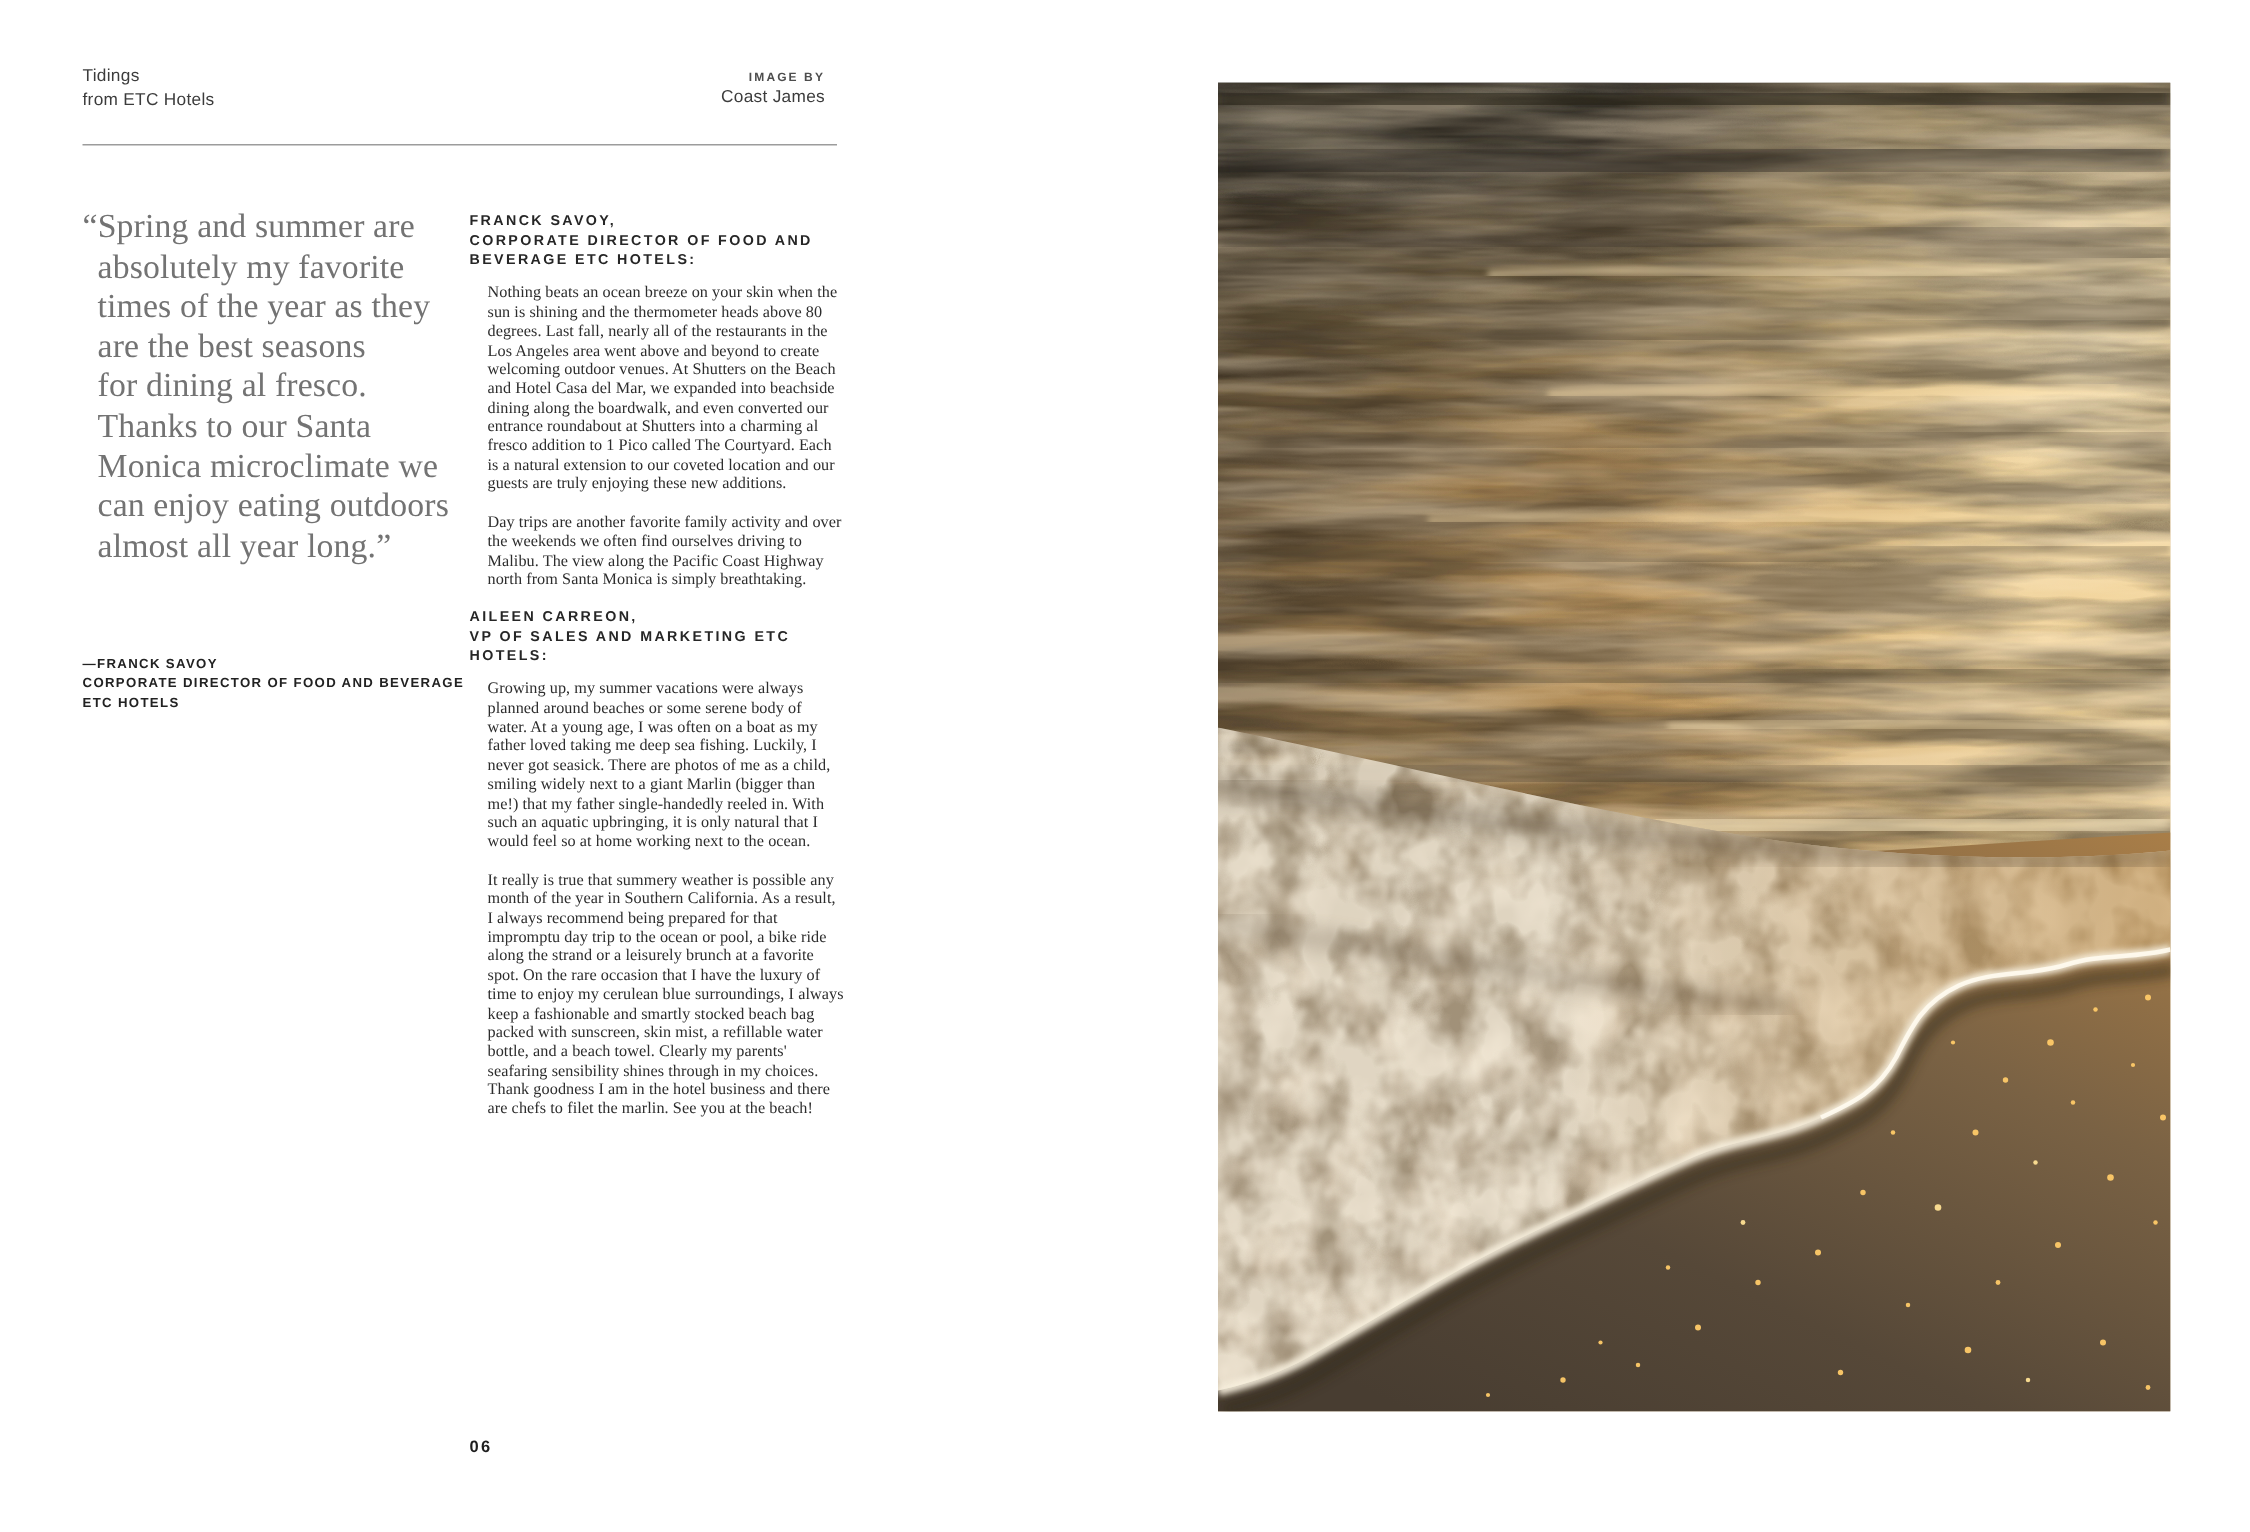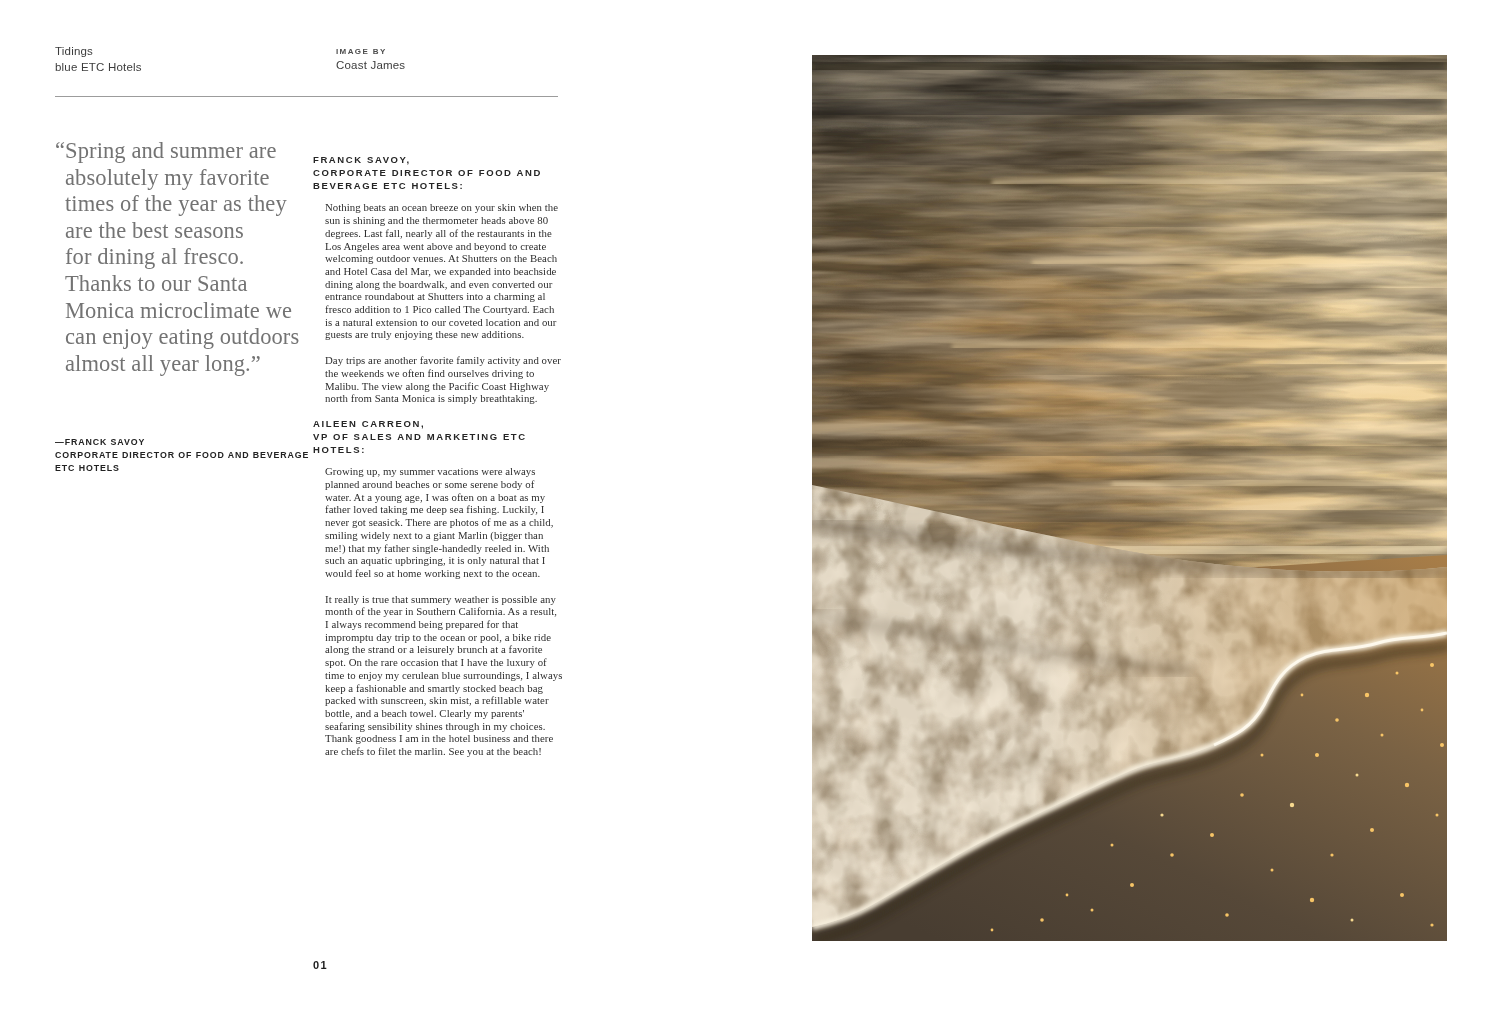--- a/index.html
+++ b/index.html
@@ -5,59 +5,59 @@
   html,body{margin:0;padding:0;}
   body{
     width:1500px;height:1021px;position:relative;background:#ffffff;overflow:hidden;
     font-family:"Liberation Sans",sans-serif;color:#2d2d2d;
   }
   .abs{position:absolute;}
   .lines{white-space:pre-line;margin-top:47px;}
 
   
   .masthead{left:55px;top:44px;font-size:11.5px;line-height:15.5px;color:#3c3c3c;letter-spacing:.2px;}
-  .credit{left:336px;top:47px;width:200px;text-align:left;}
+  .credit{left:350px;top:47px;width:200px;text-align:right;}
   .credit-label{font-size:8px;font-weight:bold;letter-spacing:1.4px;color:#4d4d4d;}
   .credit-name{font-size:11.5px;color:#3c3c3c;margin-top:3px;letter-spacing:.2px;}
   .rule{left:55px;top:96px;width:503px;height:1px;background:#9c9c9c;}
 
   
   .pullquote{
     left:55px;top:138px;width:285px;margin:0;
     font-family:"Liberation Serif","DejaVu Serif",serif;
     font-size:22.5px;line-height:26.6px;color:#737373;
     text-indent:-10px;padding-left:10px;letter-spacing:.1px;
   }
   .attribution{
     left:55px;top:389px;width:280px;
     font-size:8.8px;font-weight:bold;letter-spacing:.9px;line-height:13px;color:#222;
   }
 
   
-  .column{left:313px;top:154px;width:250px;}
+  .column{left:313px;top:142px;width:250px;}
   .sec-heading{
     font-size:9.5px;font-weight:bold;letter-spacing:1.6px;line-height:12.8px;color:#262626;margin:0 0 9px 0;
   }
   .sec-heading.second{margin-top:3px;}
   .body-para{
     font-family:Liberation Serif, serif;
     font-size:10.8px;line-height:12.7px;color:#2d2d2d;margin:0 0 13px 12px;letter-spacing:.05px;
   }
   .pagenum{left:313px;top:959px;font-size:11px;font-weight:bold;letter-spacing:1.5px;color:#1e1e1e;}
 
   
   .photo{left:812px;top:55px;width:635px;height:886px;margin:0;}
   .photo svg{display:block;}
 </style>
 </head>
 <body>
 
 <div class="abs masthead">
   <div>Tidings</div>
-  <div>blue ETC Hotels</div>
+  <div>from ETC Hotels</div>
 </div>
 
 <div class="abs credit">
   <div class="credit-label">IMAGE BY</div>
   <div class="credit-name">Coast James</div>
 </div>
 
 <div class="abs rule"></div>
 
 <blockquote class="abs pullquote lines">“Spring and summer are
@@ -78,21 +78,21 @@
 CORPORATE DIRECTOR OF FOOD AND
 BEVERAGE ETC HOTELS:</h2>
   <p class="body-para">Nothing beats an ocean breeze on your skin when the sun is shining and the thermometer heads above 80 degrees. Last fall, nearly all of the restaurants in the Los Angeles area went above and beyond to create welcoming outdoor venues. At Shutters on the Beach and Hotel Casa del Mar, we expanded into beachside dining along the boardwalk, and even converted our entrance roundabout at Shutters into a charming al fresco addition to 1 Pico called The Courtyard. Each is a natural extension to our coveted location and our guests are truly enjoying these new additions.</p>
   <p class="body-para">Day trips are another favorite family activity and over the weekends we often find ourselves driving to Malibu. The view along the Pacific Coast Highway north from Santa Monica is simply breathtaking.</p>
   <h2 class="sec-heading second lines">AILEEN CARREON,
 VP OF SALES AND MARKETING ETC HOTELS:</h2>
   <p class="body-para">Growing up, my summer vacations were always planned around beaches or some serene body of water. At a young age, I was often on a boat as my father loved taking me deep sea fishing. Luckily, I never got seasick. There are photos of me as a child, smiling widely next to a giant Marlin (bigger than me!) that my father single-handedly reeled in. With such an aquatic upbringing, it is only natural that I would feel so at home working next to the ocean.</p>
   <p class="body-para">It really is true that summery weather is possible any month of the year in Southern California. As a result, I always recommend being prepared for that impromptu day trip to the ocean or pool, a bike ride along the strand or a leisurely brunch at a favorite spot. On the rare occasion that I have the luxury of time to enjoy my cerulean blue surroundings, I always keep a fashionable and smartly stocked beach bag packed with sunscreen, skin mist, a refillable water bottle, and a beach towel. Clearly my parents' seafaring sensibility shines through in my choices. Thank goodness I am in the hotel business and there are chefs to filet the marlin. See you at the beach!</p>
 </div>
 
-<div class="abs pagenum">01</div>
+<div class="abs pagenum">06</div>
 
 <figure class="abs photo" role="img" aria-label="Golden sunset light reflecting on ocean waves and sea foam washing over dark wet sand">
 <svg width="635" height="886" viewBox="0 0 635 886" xmlns="http://www.w3.org/2000/svg">
   <defs>
     <linearGradient id="water" x1="0" y1="0" x2="0" y2="1">
       <stop offset="0" stop-color="#3e3a34"></stop>
       <stop offset="0.06" stop-color="#564c3d"></stop>
       <stop offset="0.16" stop-color="#8a744e"></stop>
       <stop offset="0.30" stop-color="#b9925b"></stop>
       <stop offset="0.45" stop-color="#c49c62"></stop>

